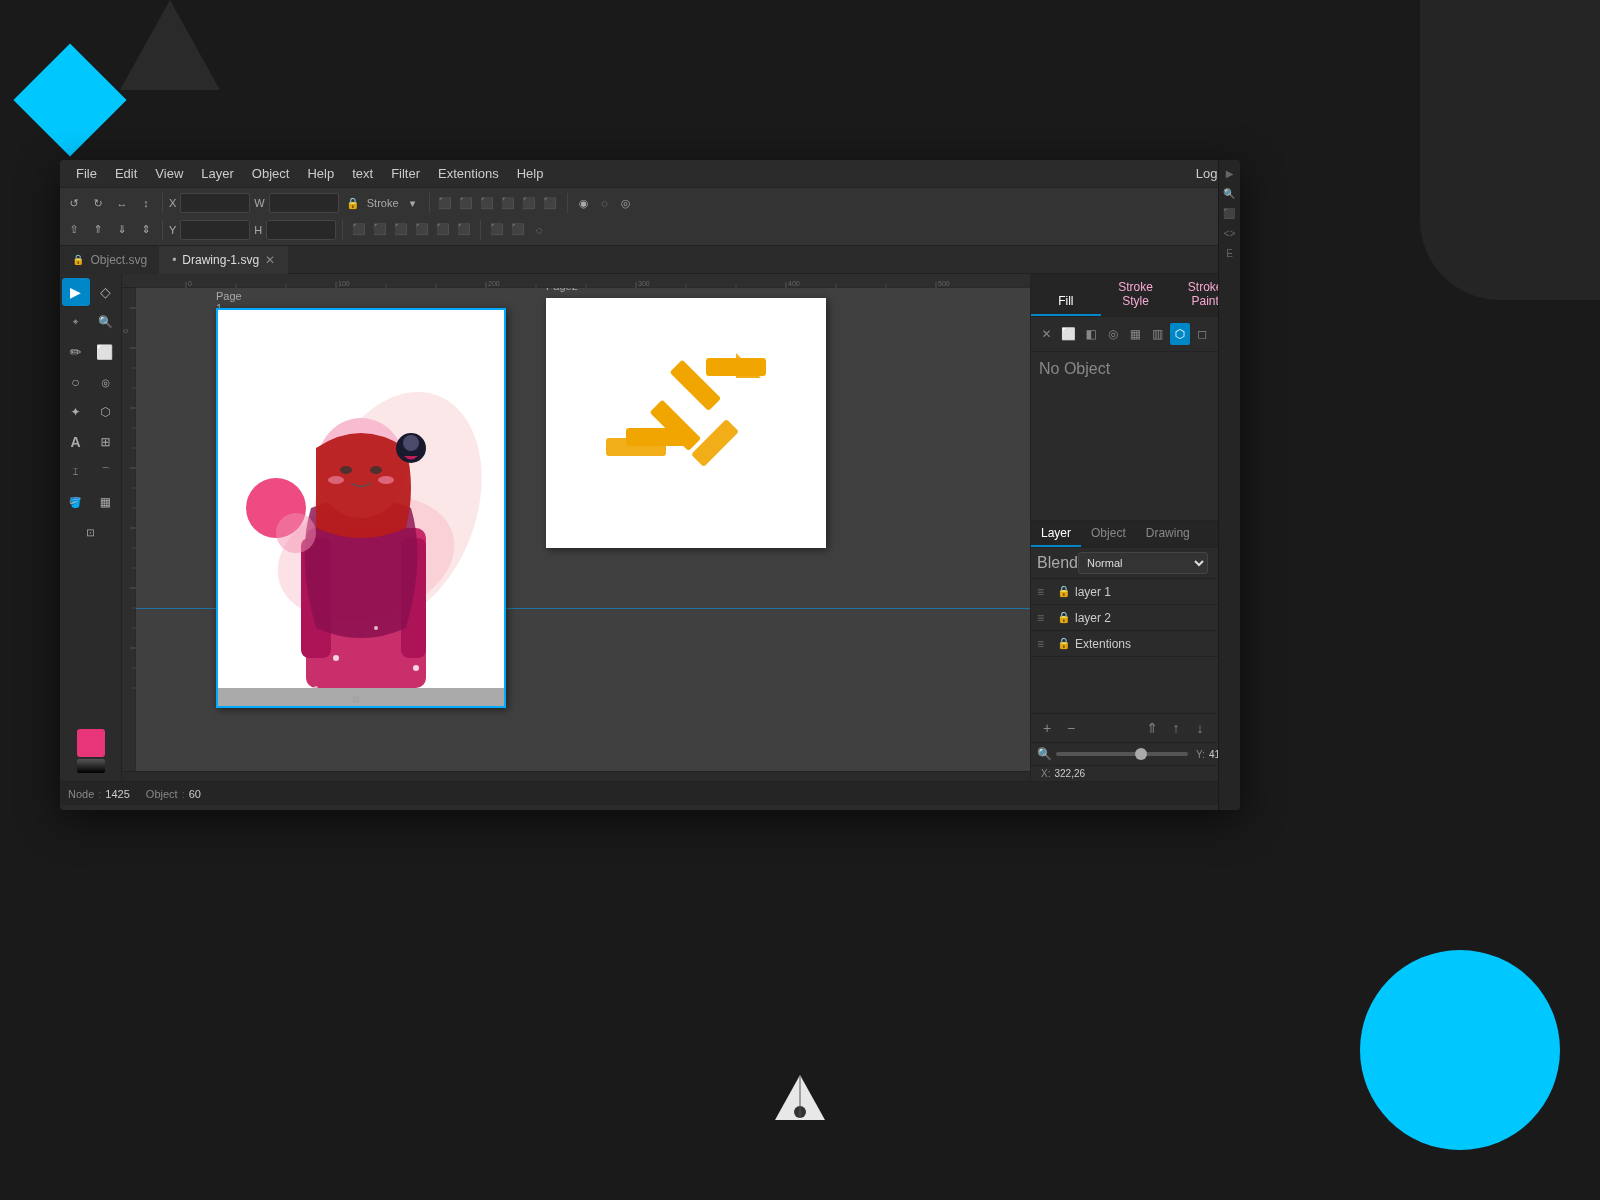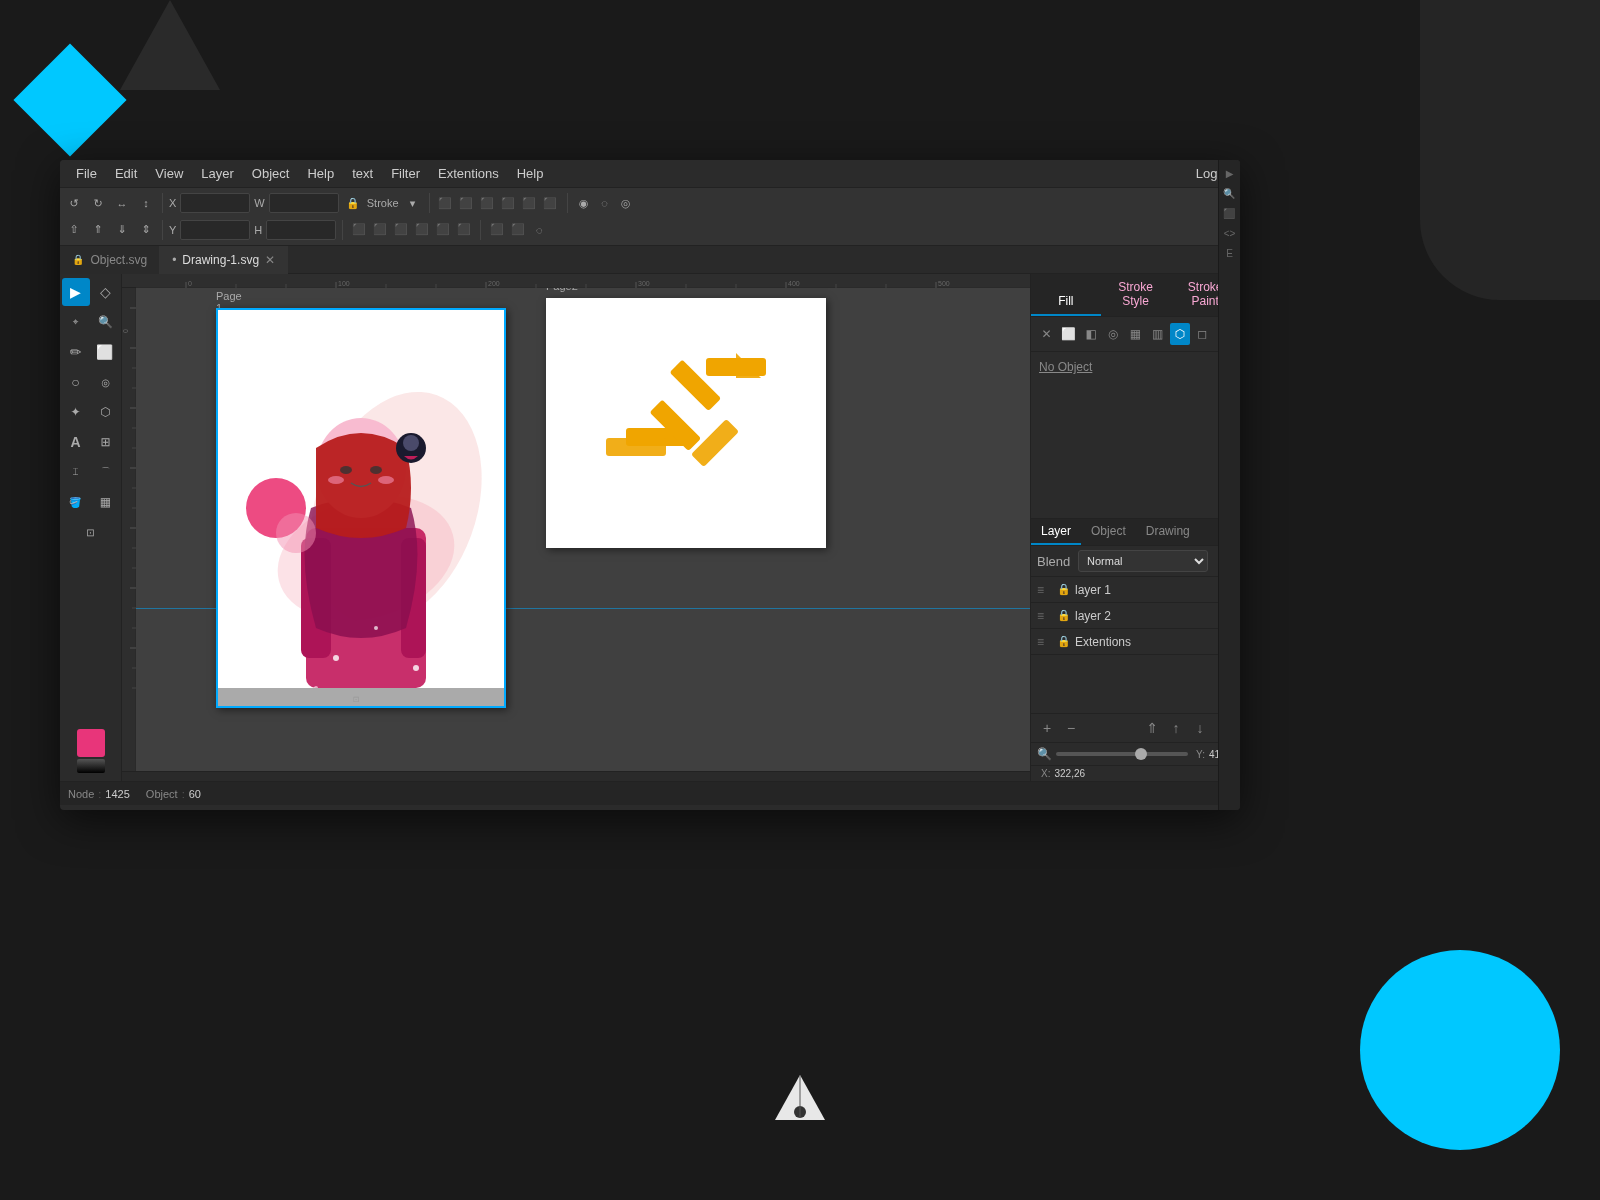--- a/index.html
+++ b/index.html
@@ -323,23 +323,22 @@
       color: #888;
       font-size: 12px;
       border: 1px solid transparent;
     }
     .fill-btn.active {
       background: #0087c8;
       color: #fff;
     }
     .no-object-text {
       color: #888;
-      font-size: 12px;
+      font-size: 16px;
       padding: 8px;
-      text-decoration: underline;
     }
 
     
     .bottom-panel-tabs {
       display: flex;
       background: #252525;
       border-top: 1px solid #222;
       border-bottom: 1px solid #222;
     }
     .bottom-panel-tab {
@@ -357,21 +356,21 @@
     
     .blend-row {
       display: flex;
       align-items: center;
       padding: 4px 6px;
       gap: 6px;
       border-bottom: 1px solid #222;
     }
     .blend-label {
       color: #aaa;
-      font-size: 13px;
+      font-size: 16px;
       width: 35px;
     }
     .blend-select {
       flex: 1;
       background: #333;
       border: 1px solid #444;
       border-radius: 3px;
       color: #ddd;
       font-size: 11px;
       height: 22px;

